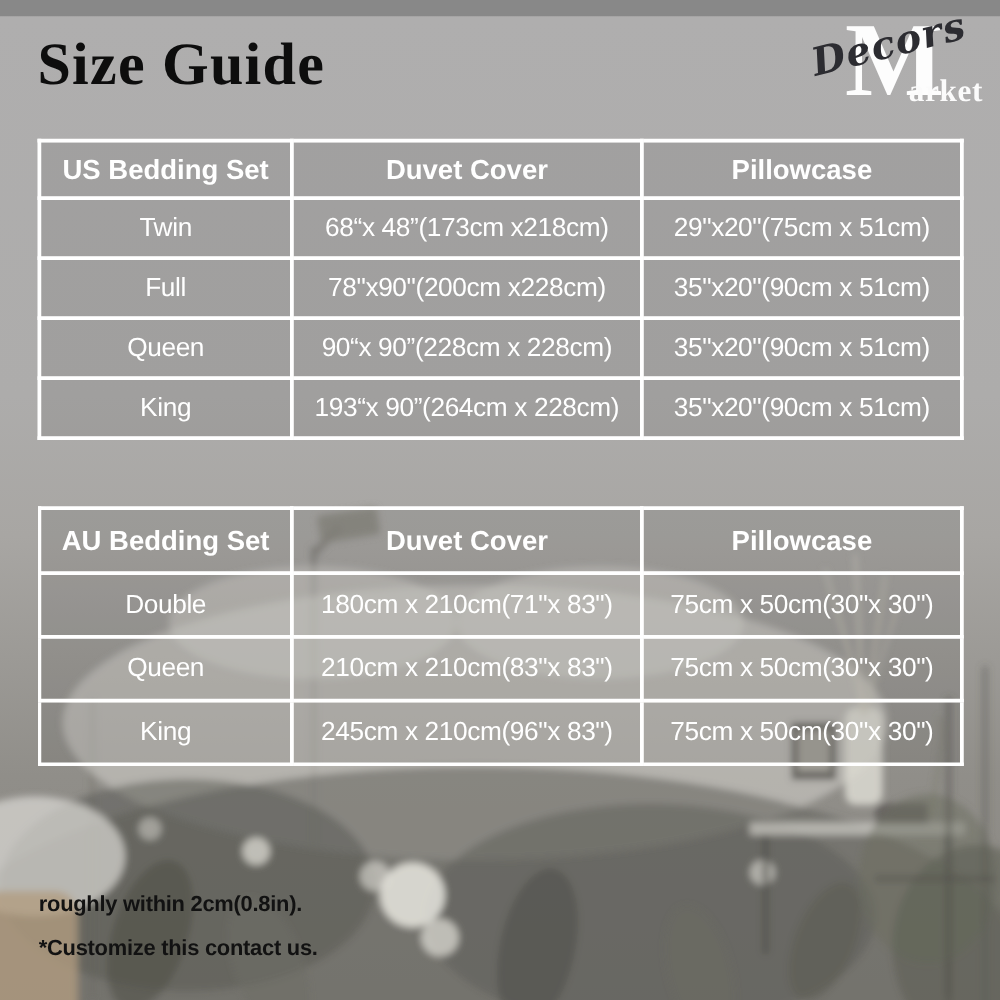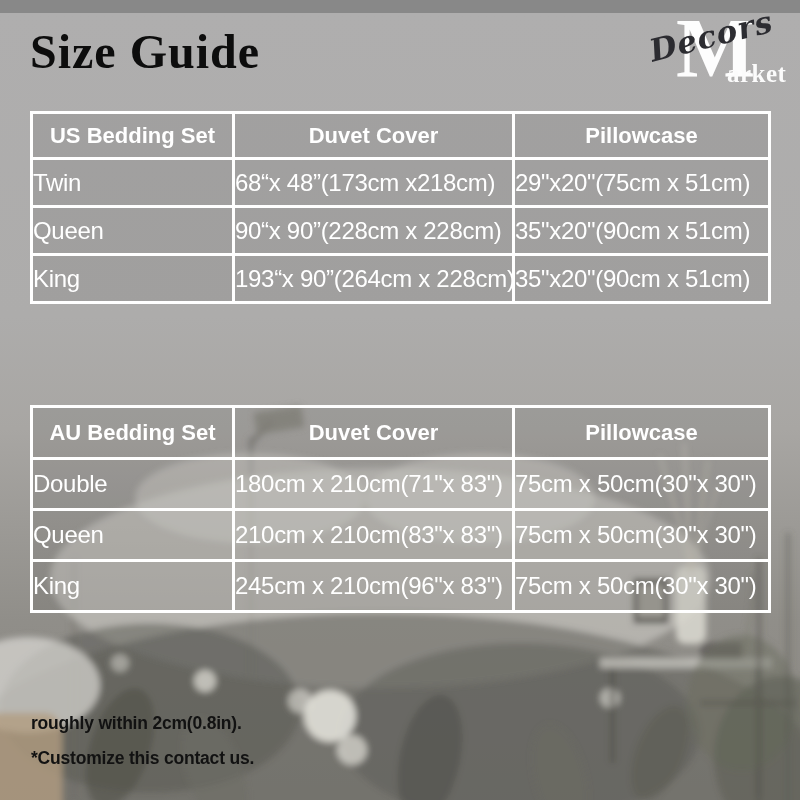--- a/index.html
+++ b/index.html
@@ -35,33 +35,33 @@
   .logo-suffix {
     position:absolute; left:77px; top:43px;
     font-family:"Liberation Serif", serif; font-weight:700;
     font-size:25px; color:#fbfbfb; letter-spacing:0.5px;
   }
 
   
   .size-table {
     position:absolute; left:30px; width:738px;
     border-collapse:collapse; table-layout:fixed;
-    color:#ffffff; 
+    color:#ffffff; text-align:center;
   }
   .size-table col.c1 { width:202px; }
   .size-table col.c2 { width:280px; }
   .size-table col.c3 { width:256px; }
   .size-table th, .size-table td {
     border:3px solid #ffffff;
     background:rgba(45,45,45,0.10);
     padding:0; vertical-align:middle;
     overflow:hidden; white-space:nowrap;
   }
   .size-table th { font-size:22px; font-weight:700; letter-spacing:0px; }
-  .size-table td { font-size:24px; font-weight:400; letter-spacing:-0.3px; }
+  .size-table td { font-size:21px; font-weight:400; letter-spacing:-0.3px; }
   #us-table { top:98px; }
   #us-table th { height:43px; }
   #us-table td { height:45px; }
   #au-table { top:392px;padding-left:21px; }
   #au-table th { height:49px; }
   #au-table td { height:48px; }
 
   
   .notes { position:absolute; left:31px; top:679px; width:745px; color:#121212; }
   .note {
@@ -156,20 +156,25 @@
         <th>Pillowcase</th>
       </tr>
     </thead>
     <tbody>
       <tr>
         <td>Twin</td>
         <td>68“x 48”(173cm x218cm)</td>
         <td>29"x20"(75cm x 51cm)</td>
       </tr>
       <tr>
+        <td>Full</td>
+        <td>78"x90"(200cm x228cm)</td>
+        <td>35"x20"(90cm x 51cm)</td>
+      </tr>
+      <tr>
         <td>Queen</td>
         <td>90“x 90”(228cm x 228cm)</td>
         <td>35"x20"(90cm x 51cm)</td>
       </tr>
       <tr>
         <td>King</td>
         <td>193“x 90”(264cm x 228cm)</td>
         <td>35"x20"(90cm x 51cm)</td>
       </tr>
     </tbody>

